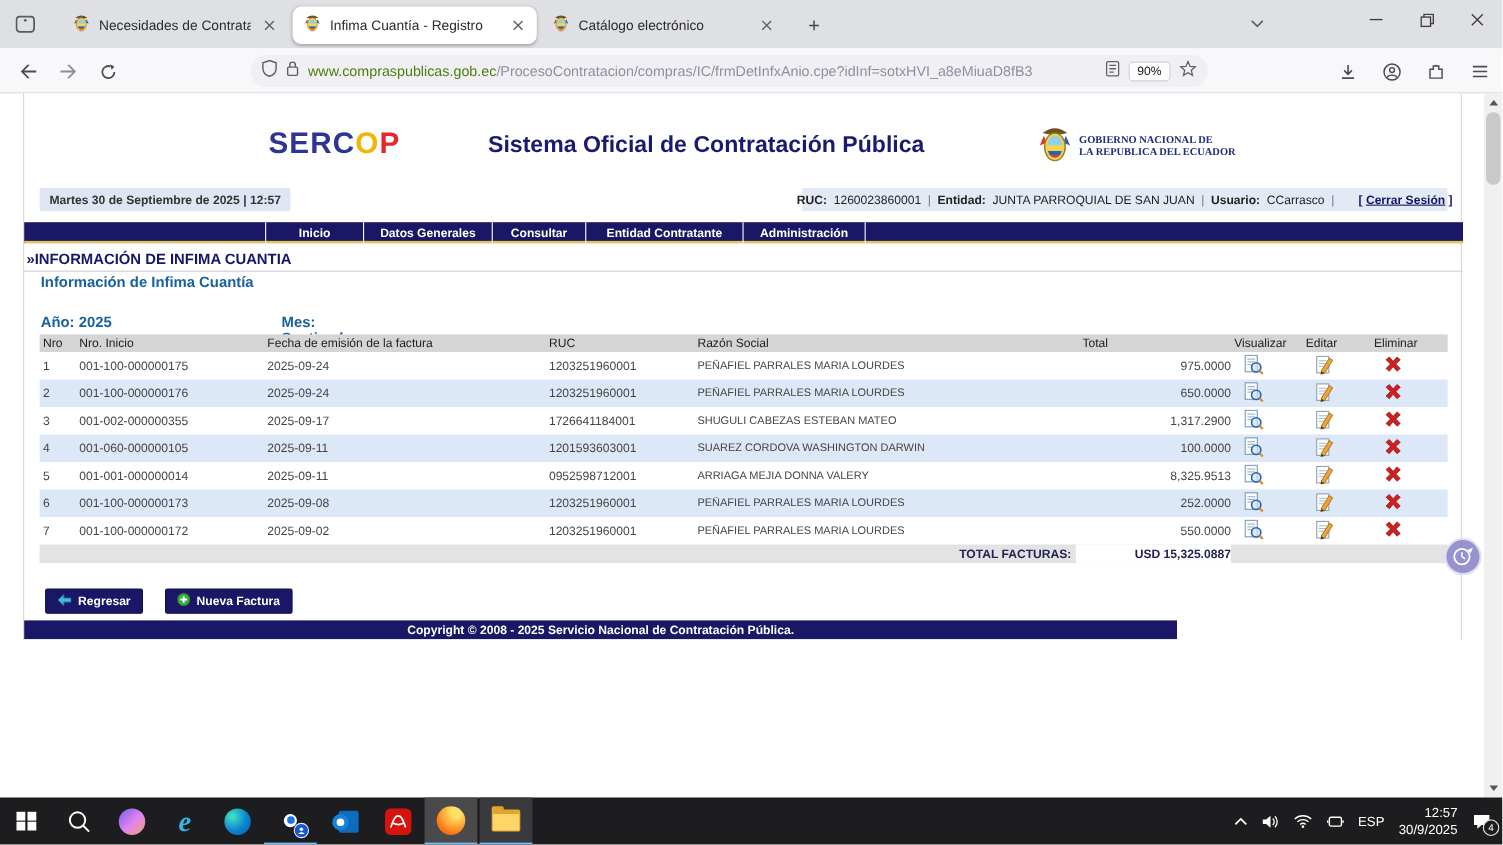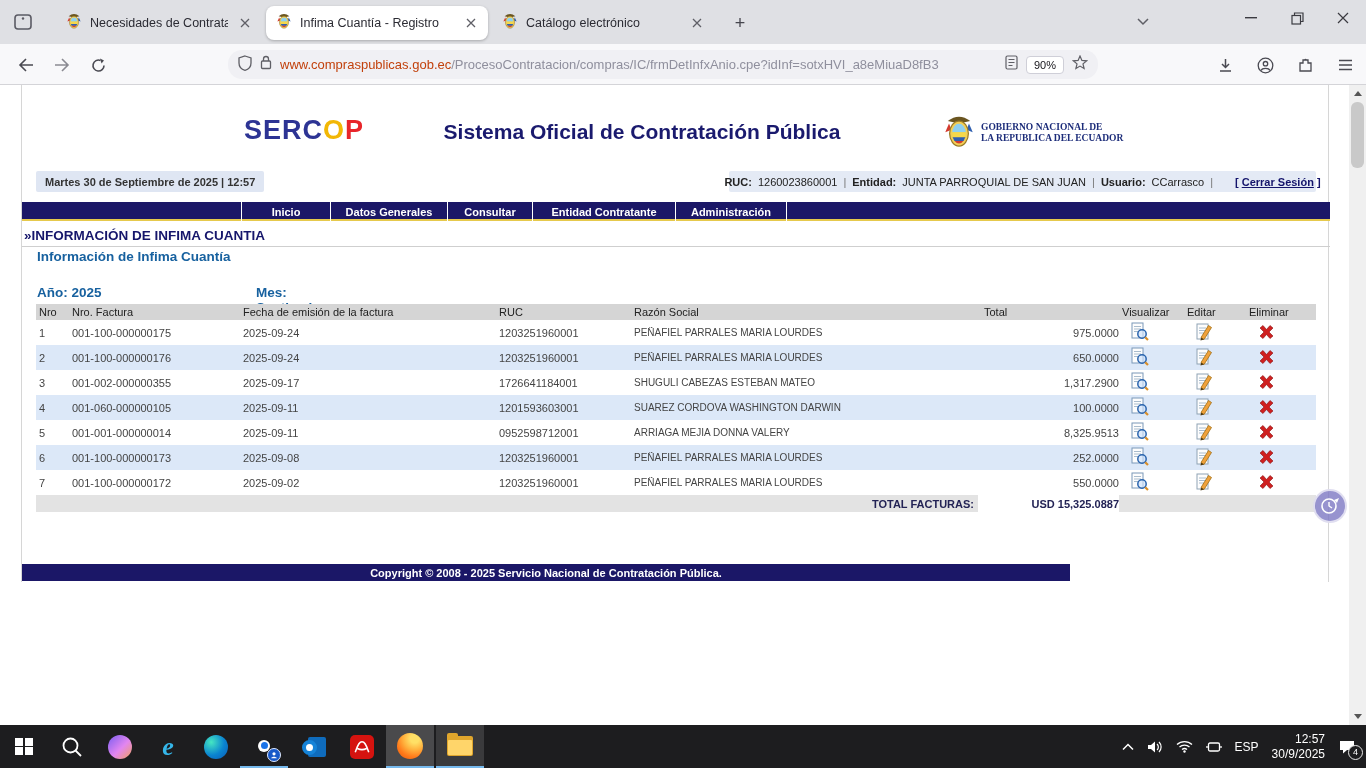--- a/index.html
+++ b/index.html
@@ -26,21 +26,21 @@
             display:flex; align-items:center; justify-content:center; }
 
   
   .toolbar { position:absolute; left:0; top:44px; width:1366px; height:41px; background:#f8f8fa;
              border-bottom:1px solid #d4d4d8; }
   .navbtn { position:absolute; top:8px; width:28px; height:26px; display:flex; align-items:center; justify-content:center; border-radius:4px; }
   .nb-back { left:12px; } .nb-fwd { left:48px; } .nb-reload { left:84px; }
   .urlbar { position:absolute; left:228px; top:6px; width:870px; height:29px; background:#f0f0f4;
             border-radius:14px; display:flex; align-items:center; padding:0 10px; gap:8px; }
   .url-text { flex:1; font-size:13px; white-space:nowrap; overflow:hidden; }
-  .url-domain { color:#c2410c; }
+  .url-domain { color:#4d7c0f; }
   .url-path { color:#8f8f9d; }
   .zoomchip { background:#fff; border:1px solid #cfcfd8; border-radius:4px; font-size:11px;
               color:#15141a; padding:2px 7px; }
   .tb-right { position:absolute; right:8px; top:8px; display:flex; gap:14px; align-items:center; }
   .tb-ic { width:26px; height:26px; display:flex; align-items:center; justify-content:center; border-radius:4px; }
 
   
   .viewport { position:absolute; left:0; top:85px; width:1366px; height:640px; background:#fff; }
   .site { position:absolute; left:21px; top:0; width:1308px; height:497px;
           border-left:1px solid #d6d6d6; border-right:1px solid #d6d6d6; background:#fff; }
@@ -367,21 +367,21 @@
 
 
       <div class="yearmonth">
         <span>Año: 2025</span>
         <span class="month">Mes: Septiembre</span>
       </div>
 
       <div class="gridtable">
         <div class="thead">
           <div class="tc c0">Nro</div>
-          <div class="tc c1">Nro. Factura</div>
+          <div class="tc c1">Nro. Inicio</div>
           <div class="tc c2">Fecha de emisión de la factura</div>
           <div class="tc c3">RUC</div>
           <div class="tc c4">Razón Social</div>
           <div class="tc c5" style="text-align:left;padding-left:6px;">Total</div>
           <div class="tc c6">Visualizar</div>
           <div class="tc c7">Editar</div>
           <div class="tc c8">Eliminar</div>
         </div>
 
         <div>
@@ -638,20 +638,39 @@
           <div class="tc c2"></div>
           <div class="tc c3"></div>
           <div class="tc c4">TOTAL FACTURAS:</div>
           <div class="tc c5">USD 15,325.0887</div>
           <div class="tc c6"></div>
           <div class="tc c7"></div>
           <div class="tc c8"></div>
         </div>
       </div>
 
+      <div class="btnrow">
+        <button class="sysbtn">
+          <span>
+            <svg width="13" height="11" viewBox="0 0 13 11">
+                <path d="M6 0.5 L0.8 5.5 L6 10.5 V7.3 H12.5 V3.7 H6 Z" fill="#49b8d8" stroke="#1b7fa0" stroke-width="0.8"></path>
+              </svg>
+          </span>
+          <span>Regresar</span>
+        </button>
+        <button class="sysbtn">
+          <span>
+            <svg width="12" height="12" viewBox="0 0 12 12">
+                <circle cx="6" cy="6" r="5.5" fill="#3fae49" stroke="#2a7c32"></circle>
+                <path d="M6 3 V9 M3 6 H9" stroke="#fff" stroke-width="1.6"></path>
+              </svg>
+          </span>
+          <span>Nueva Factura</span>
+        </button>
+      </div>
 
       <div class="site-footer">Copyright © 2008 - 2025 Servicio Nacional de Contratación Pública.</div>
     </div>
 
     <div class="pagescroll">
       <div class="ps-arrow ps-up">
           <span class="tri-up"></span>
         </div>
       <div class="ps-thumb"></div>
       <div class="ps-arrow ps-down">

